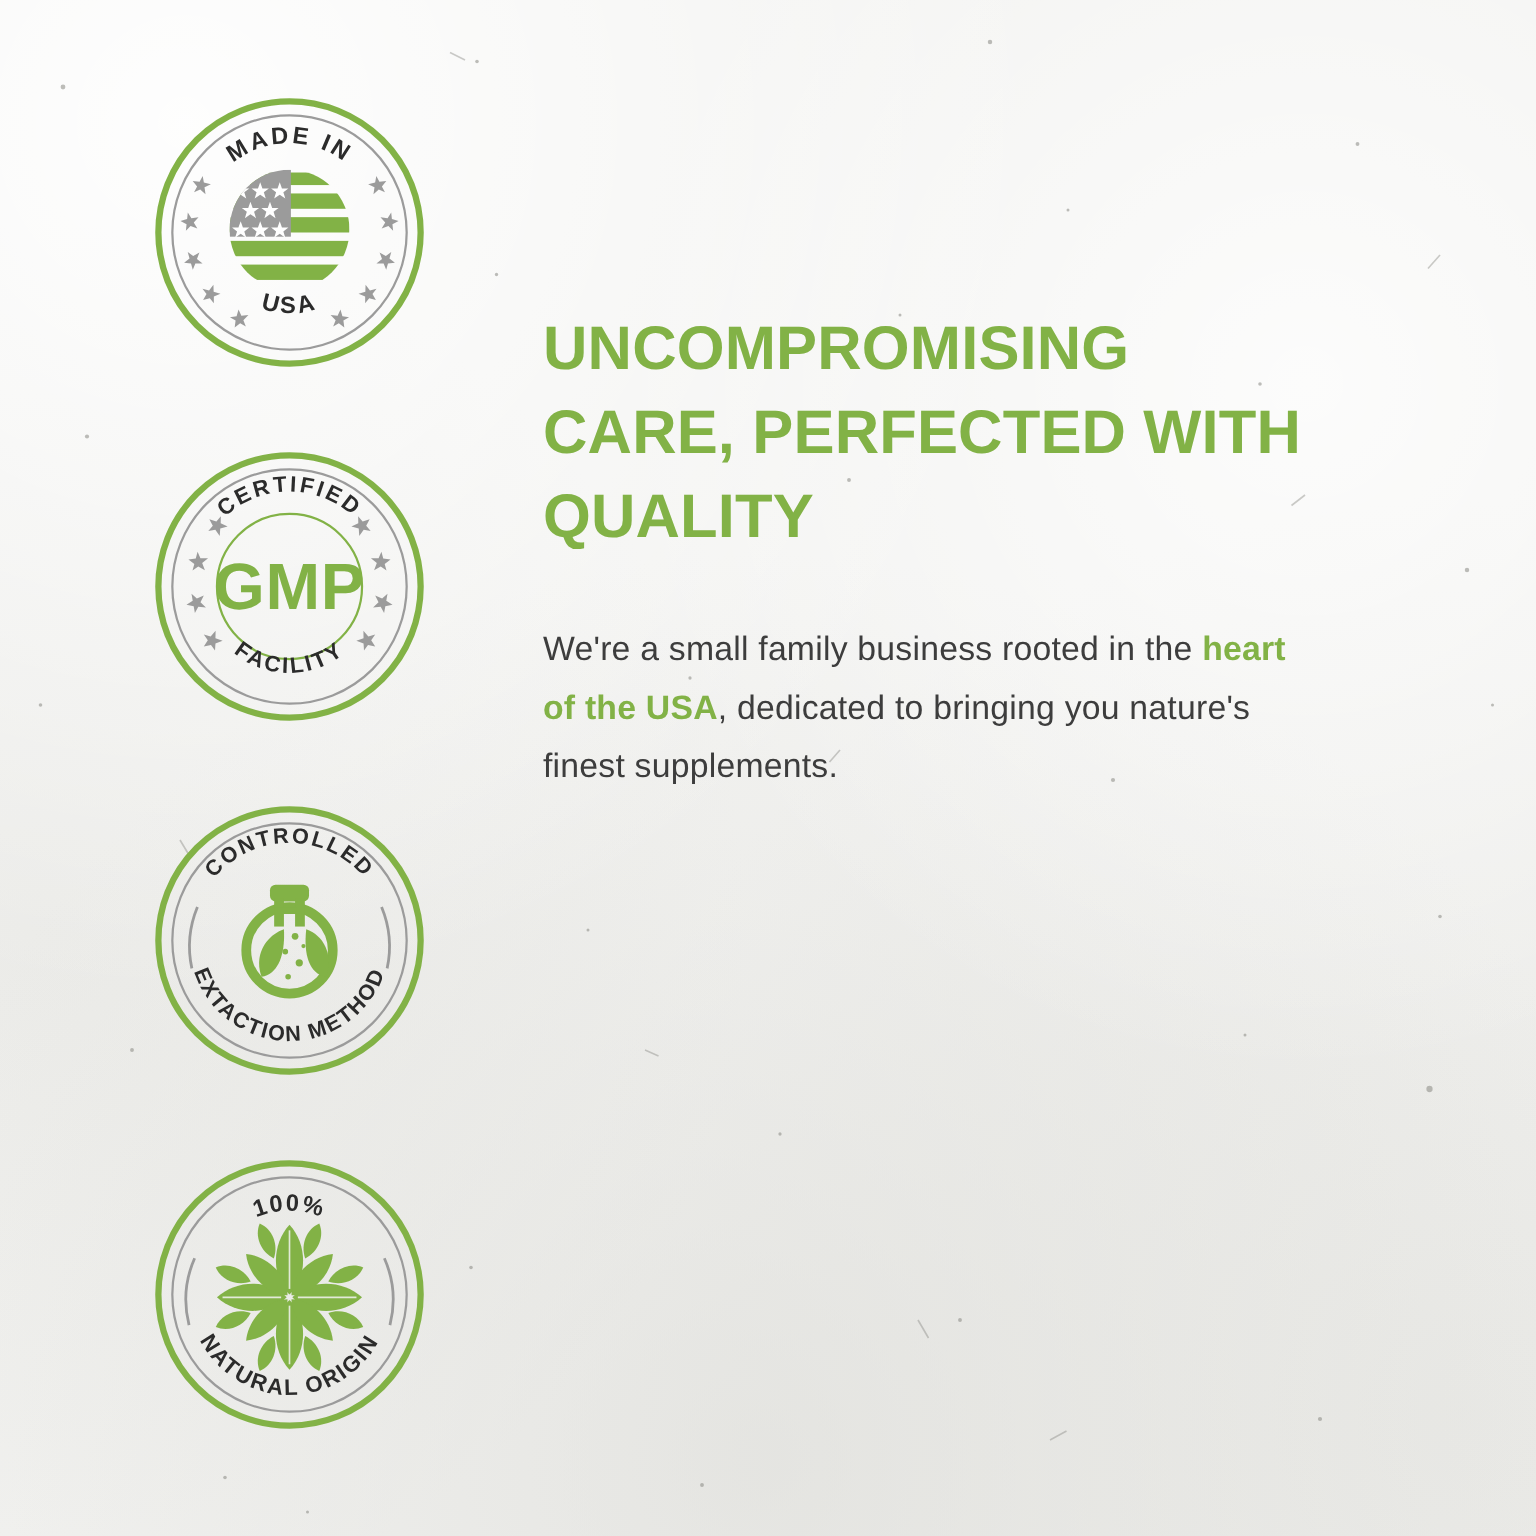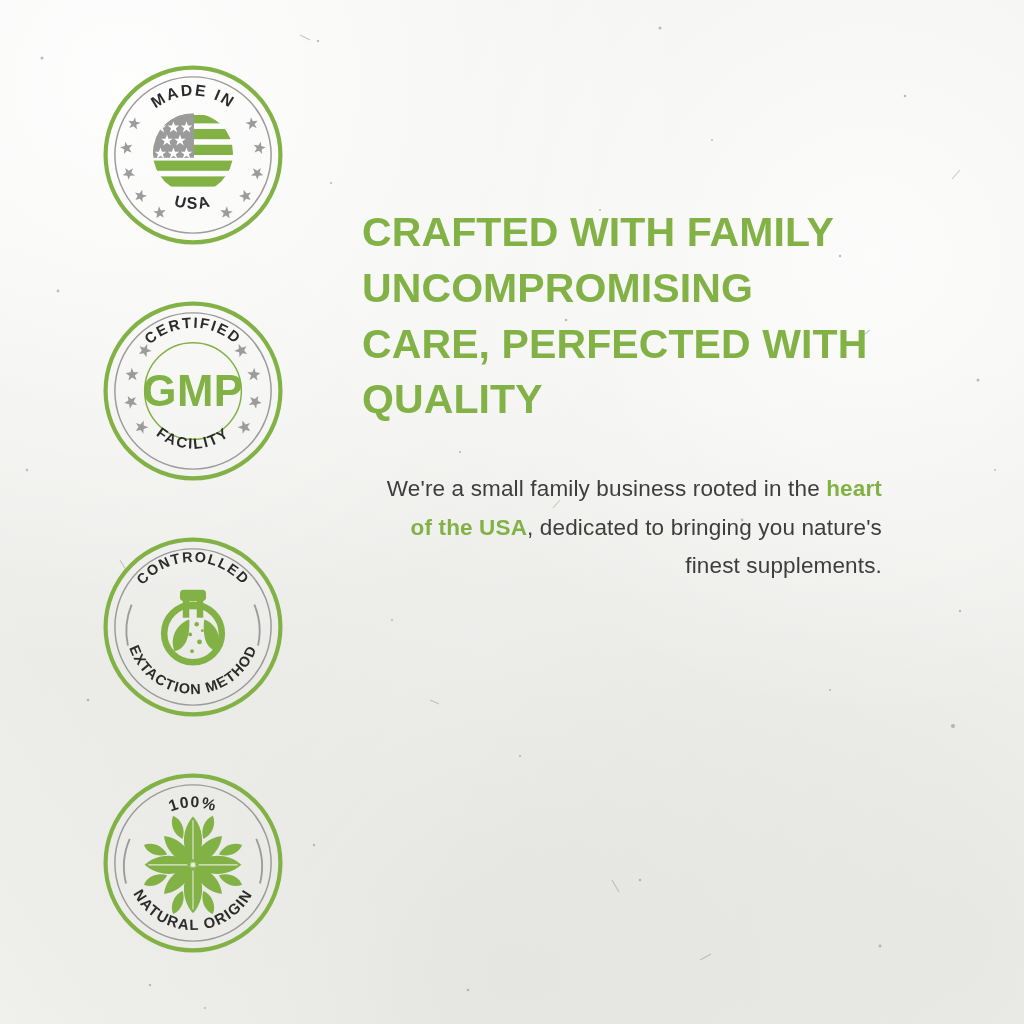--- a/index.html
+++ b/index.html
@@ -57,21 +57,21 @@
   }
   #headline .hl-line{ display:block; white-space:nowrap; }
 
   .body-paragraph{
     color:#3d3d3d;
     font-size:22.5px;
     line-height:1.72;
     letter-spacing:.15px;
     max-width:520px;
   }
-  #paragraph-1{ margin-bottom:30px;text-align:right; }
+  #paragraph-1{ margin-bottom:30px; }
   .accent{ color:#82b246; font-weight:bold; }
 </style>
 </head>
 <body>
 
 <div id="paper-texture"></div>
 <svg id="paper-flecks" viewBox="0 0 1024 1024" preserveAspectRatio="none">
   <g fill="#8a8a84">
     <circle cx="42" cy="58" r="1.6"></circle>
       <circle cx="318" cy="41" r="1.2"></circle>
@@ -355,21 +355,20 @@
         <textPath href="#arcBot4" startOffset="50%" text-anchor="middle">NATURAL ORIGIN</textPath>
       </text>
     </svg>
   </div>
 
 </div>
 
 <div id="content-column">
 
   <h1 id="headline">
-    <span class="hl-line">CRAFTED WITH FAMILY</span>
     <span class="hl-line">UNCOMPROMISING</span>
     <span class="hl-line">CARE, PERFECTED WITH</span>
     <span class="hl-line">QUALITY</span>
   </h1>
 
   <p id="paragraph-1" class="body-paragraph"><span>We're a small family business rooted in the </span><span class="accent">heart of the USA</span><span>, dedicated to bringing you nature's finest supplements.</span></p>
 
 
 </div>
 

